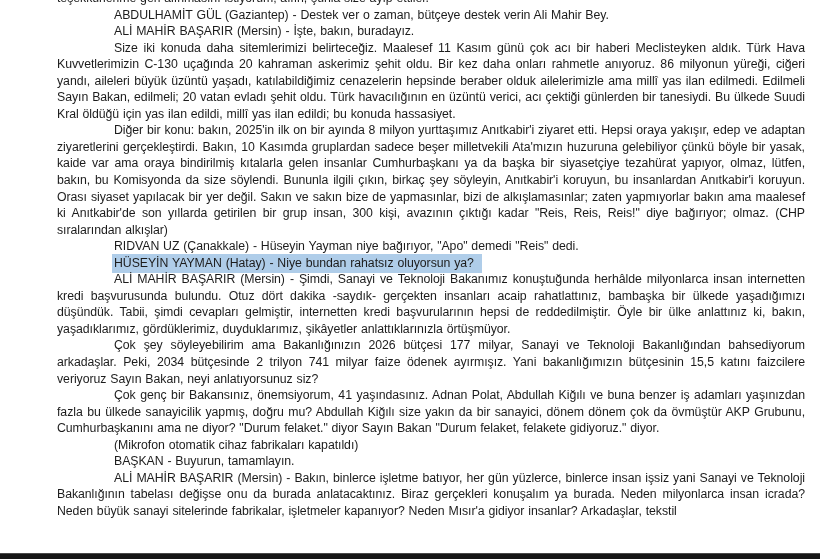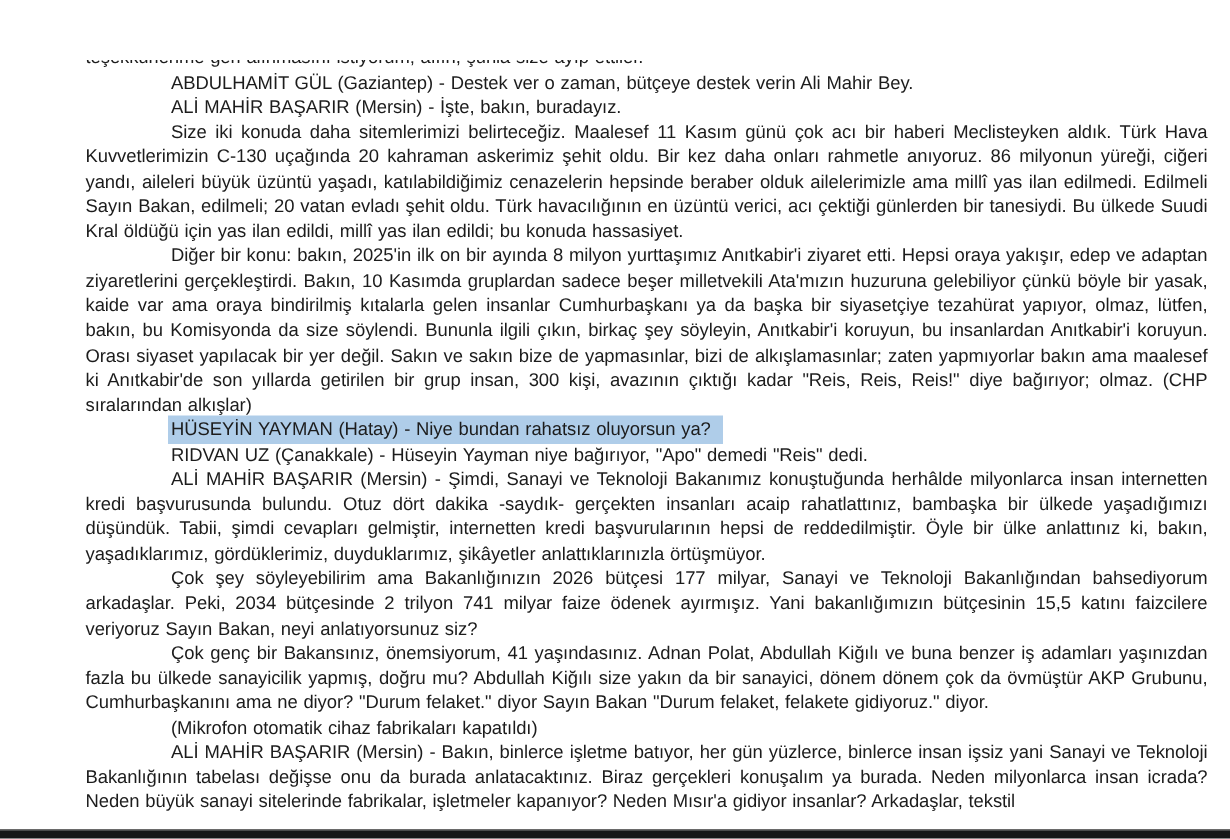--- a/index.html
+++ b/index.html
@@ -16,21 +16,20 @@
     overflow: hidden;
     background: var(--bg);
     position: relative;
     font-family: "Liberation Sans", "DejaVu Sans", sans-serif;
   }
   .doc {
     position: absolute;
     top: 0; left: 0; right: 0; bottom: 0;
     padding: 0 15px 0 57px;
     overflow: hidden;
-    margin-top: 40px;
   }
   .para {
     margin: 0;
     font-size: 12.3px;
     line-height: 16.55px;
     color: var(--text);
     text-align: justify;
     letter-spacing: -0.05px;
     word-spacing: 0.5px;
   }
@@ -52,23 +51,24 @@
 </head>
 <body>
 
 <div class="doc">
   <div>
       <p class="para clipped">teşekkürlerime geri alınmasını istiyorum; affın, şunla size ayıp ettiler.</p>
       <p class="para indent">ABDULHAMİT GÜL (Gaziantep) - Destek ver o zaman, bütçeye destek verin Ali Mahir Bey.</p>
       <p class="para indent">ALİ MAHİR BAŞARIR (Mersin) - İşte, bakın, buradayız.</p>
       <p class="para indent">Size iki konuda daha sitemlerimizi belirteceğiz. Maalesef 11 Kasım günü çok acı bir haberi Meclisteyken aldık. Türk Hava Kuvvetlerimizin C-130 uçağında 20 kahraman askerimiz şehit oldu. Bir kez daha onları rahmetle anıyoruz. 86 milyonun yüreği, ciğeri yandı, aileleri büyük üzüntü yaşadı, katılabildiğimiz cenazelerin hepsinde beraber olduk ailelerimizle ama millî yas ilan edilmedi. Edilmeli Sayın Bakan, edilmeli; 20 vatan evladı şehit oldu. Türk havacılığının en üzüntü verici, acı çektiği günlerden bir tanesiydi. Bu ülkede Suudi Kral öldüğü için yas ilan edildi, millî yas ilan edildi; bu konuda hassasiyet.</p>
       <p class="para indent">Diğer bir konu: bakın, 2025'in ilk on bir ayında 8 milyon yurttaşımız Anıtkabir'i ziyaret etti. Hepsi oraya yakışır, edep ve adaptan ziyaretlerini gerçekleştirdi. Bakın, 10 Kasımda gruplardan sadece beşer milletvekili Ata'mızın huzuruna gelebiliyor çünkü böyle bir yasak, kaide var ama oraya bindirilmiş kıtalarla gelen insanlar Cumhurbaşkanı ya da başka bir siyasetçiye tezahürat yapıyor, olmaz, lütfen, bakın, bu Komisyonda da size söylendi. Bununla ilgili çıkın, birkaç şey söyleyin, Anıtkabir'i koruyun, bu insanlardan Anıtkabir'i koruyun. Orası siyaset yapılacak bir yer değil. Sakın ve sakın bize de yapmasınlar, bizi de alkışlamasınlar; zaten yapmıyorlar bakın ama maalesef ki Anıtkabir'de son yıllarda getirilen bir grup insan, 300 kişi, avazının çıktığı kadar "Reis, Reis, Reis!" diye bağırıyor; olmaz. (CHP sıralarından alkışlar)</p>
+      <p class="para indent">RIDVAN UZ (Çanakkale) - Hüseyin Yayman niye bağırıyor, "Apo" demedi "Reis" dedi.</p>
       <p class="para indent"><span class="hl">HÜSEYİN YAYMAN (Hatay) - Niye bundan rahatsız oluyorsun ya?</span></p>
-      <p class="para indent">RIDVAN UZ (Çanakkale) - Hüseyin Yayman niye bağırıyor, "Apo" demedi "Reis" dedi.</p>
       <p class="para indent">ALİ MAHİR BAŞARIR (Mersin) - Şimdi, Sanayi ve Teknoloji Bakanımız konuştuğunda herhâlde milyonlarca insan internetten kredi başvurusunda bulundu. Otuz dört dakika -saydık- gerçekten insanları acaip rahatlattınız, bambaşka bir ülkede yaşadığımızı düşündük. Tabii, şimdi cevapları gelmiştir, internetten kredi başvurularının hepsi de reddedilmiştir. Öyle bir ülke anlattınız ki, bakın, yaşadıklarımız, gördüklerimiz, duyduklarımız, şikâyetler anlattıklarınızla örtüşmüyor.</p>
       <p class="para indent">Çok şey söyleyebilirim ama Bakanlığınızın 2026 bütçesi 177 milyar, Sanayi ve Teknoloji Bakanlığından bahsediyorum arkadaşlar. Peki, 2034 bütçesinde 2 trilyon 741 milyar faize ödenek ayırmışız. Yani bakanlığımızın bütçesinin 15,5 katını faizcilere veriyoruz Sayın Bakan, neyi anlatıyorsunuz siz?</p>
       <p class="para indent">Çok genç bir Bakansınız, önemsiyorum, 41 yaşındasınız. Adnan Polat, Abdullah Kiğılı ve buna benzer iş adamları yaşınızdan fazla bu ülkede sanayicilik yapmış, doğru mu? Abdullah Kiğılı size yakın da bir sanayici, dönem dönem çok da övmüştür AKP Grubunu, Cumhurbaşkanını ama ne diyor? "Durum felaket." diyor Sayın Bakan "Durum felaket, felakete gidiyoruz." diyor.</p>
       <p class="para indent">(Mikrofon otomatik cihaz fabrikaları kapatıldı)</p>
+      <p class="para indent">BAŞKAN - Buyurun, tamamlayın.</p>
       <p class="para indent">ALİ MAHİR BAŞARIR (Mersin) - Bakın, binlerce işletme batıyor, her gün yüzlerce, binlerce insan işsiz yani Sanayi ve Teknoloji Bakanlığının tabelası değişse onu da burada anlatacaktınız. Biraz gerçekleri konuşalım ya burada. Neden milyonlarca insan icrada? Neden büyük sanayi sitelerinde fabrikalar, işletmeler kapanıyor? Neden Mısır'a gidiyor insanlar? Arkadaşlar, tekstil</p>
     </div>
 </div>
 
 <div class="bottom-bar"></div>
 
 </body></html>

